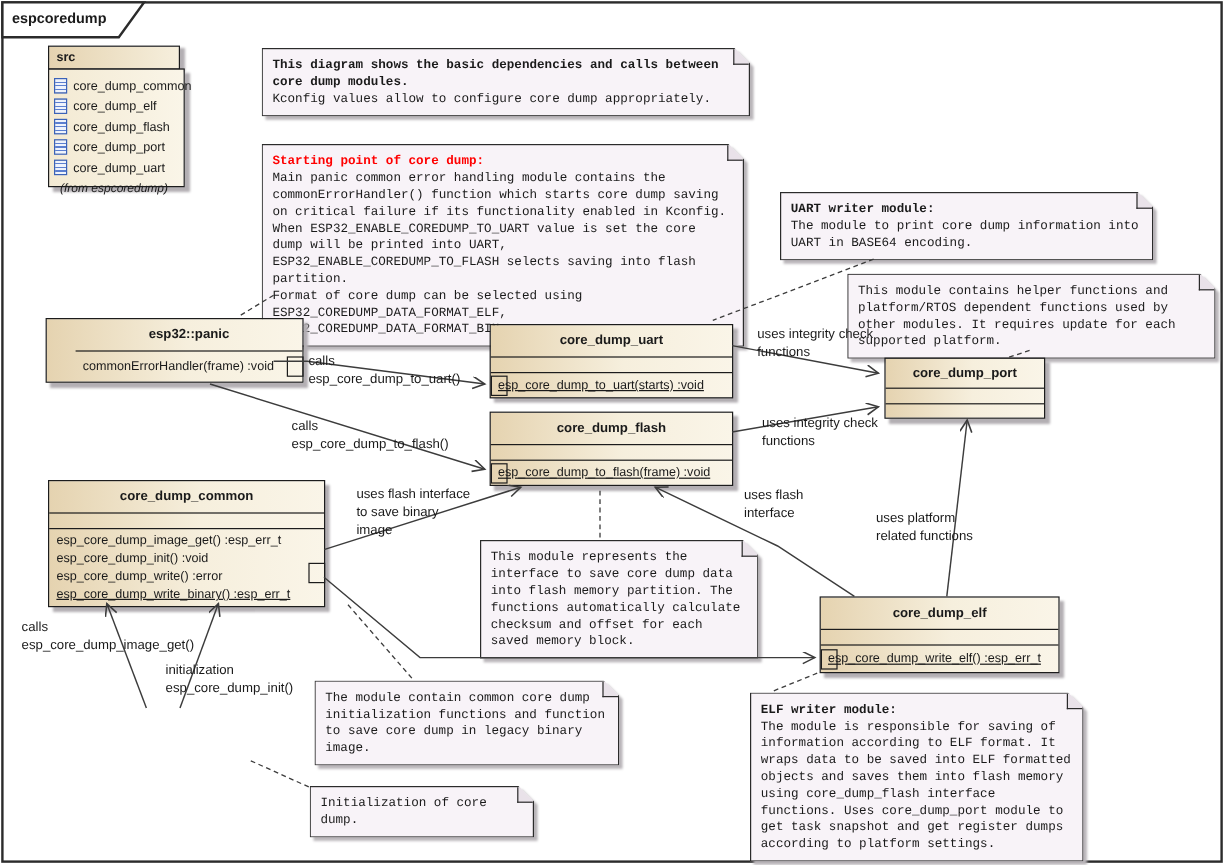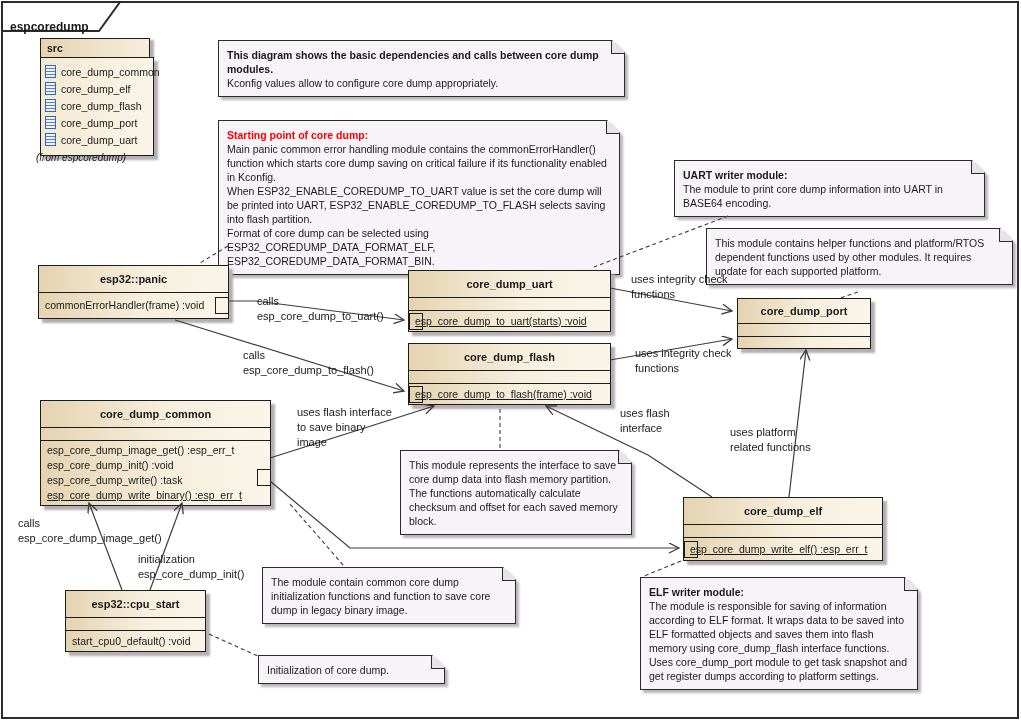--- a/index.html
+++ b/index.html
@@ -2,21 +2,21 @@
 <html><head>
 <meta charset="utf-8">
 <style>
   html,body{margin:0;padding:0;background:#fff;}
   #canvas{
     position:relative;width:1021px;height:721px;background:#ffffff;overflow:hidden;
     font-family:"Liberation Sans","DejaVu Sans",sans-serif;color:#1a1a1a;
   }
   
   .frame-border{position:absolute;left:1px;top:1px;right:2px;bottom:2px;border:2px solid #2b2b2b;}
-  .frame-tab-label{position:absolute;left:10px;top:20px;font-size:12px;font-weight:bold;z-index:7;text-align:center;}
+  .frame-tab-label{position:absolute;left:10px;top:8px;font-size:12px;font-weight:bold;z-index:7;text-align:center;}
   
   .uml-class{
     position:absolute;border:1px solid #1c1c1c;
     background:linear-gradient(to right,#e5d3b0 0%,#f6efdd 55%,#faf5e8 100%);
     box-shadow:4px 4px 2px #b3afb3;z-index:2;
   }
   .cls-name{height:26px;line-height:26px;text-align:center;font-weight:bold;font-size:11px;}
   .cls-attrs{height:12px;border-top:1px solid #1c1c1c;}
   .cls-ops{border-top:1px solid #1c1c1c;padding:2px 0 2px 0;}
   .method{font-size:10.5px;line-height:15px;padding-left:6px;white-space:nowrap;}
@@ -25,26 +25,26 @@
   
   .pkg-tab{position:absolute;border:1px solid #1c1c1c;
     background:linear-gradient(to right,#e5d3b0,#f6efdd);box-shadow:4px 2px 2px #b3afb3;z-index:2;
     font-size:10.5px;font-weight:bold;padding-left:6px;line-height:18px;}
   .pkg-body{position:absolute;border:1px solid #1c1c1c;
     background:linear-gradient(to right,#f3ead3,#faf5e8);box-shadow:4px 4px 2px #b3afb3;z-index:2;
     padding:5px 0 4px 4px;}
   .pkg-item{display:flex;align-items:center;height:17px;font-size:10.5px;}
   .file-icon{width:11px;height:13px;margin-right:5px;border:1px solid #3a62b8;background:
     repeating-linear-gradient(to bottom,#eef3fc 0 2px,#5b7fd0 2px 3px);box-sizing:border-box;flex:0 0 auto;}
-  .from-label{position:absolute;font-size:10px;font-style:italic;z-index:2;}
+  .from-label{position:absolute;font-size:10px;font-style:italic;text-align:center;z-index:2;}
   
   .note-wrap{position:absolute;filter:drop-shadow(3px 3px 1px #b9b5b9);z-index:2;}
   .note{position:relative;width:100%;height:100%;box-sizing:border-box;
     background:#f8f3f8;border:1px solid #2b2b2b;padding:7px 8px 6px 8px;
-    clip-path:polygon(0 0,calc(100% - 13px) 0,100% 13px,100% 100%,0 100%);}
+    clip-path:polygon(0 0,calc(100% - 13px) 0,100% 13px,100% 100%,0 100%);font-family:Liberation Mono, monospace;}
   .note-fold{position:absolute;top:0;right:0;width:13px;height:13px;background:#e9e2e9;
     border-left:1px solid #2b2b2b;border-bottom:1px solid #2b2b2b;box-sizing:border-box;}
   .note-title{font-size:10.5px;font-weight:bold;line-height:14px;}
   .note-title.red{color:#ff0000;}
   .note-body{font-size:10.5px;line-height:14px;white-space:pre-line;}
   
   .edge-label{position:absolute;font-size:11px;line-height:15px;white-space:pre-line;z-index:6;}
   
   #wires{position:absolute;left:0;top:0;z-index:5;pointer-events:none;}
 </style>
@@ -92,21 +92,21 @@
   <div class="note-wrap" style="left:218px;top:120px;width:402px;min-height:122px;">
     <div class="note">
         <div class="note-fold"></div>
       <div class="note-title red">Starting point of core dump:</div>
       <div class="note-body">Main panic  common error handling module contains the commonErrorHandler() function which starts core dump saving on critical failure if its functionality enabled in Kconfig.
 When ESP32_ENABLE_COREDUMP_TO_UART value is set the core dump will be printed into UART, ESP32_ENABLE_COREDUMP_TO_FLASH selects saving into flash partition.
 Format of core dump can be selected using ESP32_COREDUMP_DATA_FORMAT_ELF, ESP32_COREDUMP_DATA_FORMAT_BIN.</div>
     </div>
   </div>
 
-  <div class="note-wrap" style="left:650px;top:160px;width:311px;min-height:54px;margin-left:24px;">
+  <div class="note-wrap" style="left:650px;top:160px;width:311px;min-height:54px;">
     <div class="note">
         <div class="note-fold"></div>
       <div class="note-title">UART writer module:</div>
       <div class="note-body">The module to print core dump information into UART in BASE64 encoding.</div>
     </div>
   </div>
 
   <div class="note-wrap" style="left:706px;top:228px;width:307px;min-height:64px;">
     <div class="note">
         <div class="note-fold"></div>
@@ -128,29 +128,29 @@
     </div>
   </div>
 
   <div class="note-wrap" style="left:262px;top:567px;width:254px;min-height:64px;">
     <div class="note">
         <div class="note-fold"></div>
       <div class="note-body">The module contain common core dump initialization functions and function to save core dump in legacy binary image.</div>
     </div>
   </div>
 
-  <div class="note-wrap" style="left:640px;top:577px;width:278px;min-height:120px;">
+  <div class="note-wrap" style="left:625px;top:577px;width:278px;min-height:120px;">
     <div class="note">
         <div class="note-fold"></div>
       <div class="note-title">ELF writer module:</div>
       <div class="note-body">The module is responsible for saving of information according to ELF format. It wraps data to be saved into ELF formatted objects and saves them into flash memory using core_dump_flash interface functions. Uses core_dump_port module to get task snapshot and get register dumps according to platform settings.</div>
     </div>
   </div>
 
-  <div class="uml-class" style="left:38px;top:265px;width:189px;">
+  <div class="uml-class" style="left:38px;top:265px;width:189px;padding-left:24px;">
     <div class="cls-name">esp32::panic</div>
     <div class="cls-ops" style="padding:5px 0 5px 0;">
       <div class="method">commonErrorHandler(frame)  :void</div>
     </div>
     <span class="anchor" style="left:calc(100% - 13px);top:31px;"></span>
   </div>
 
   <div class="uml-class" style="left:408px;top:270px;width:201px;">
     <div class="cls-name">core_dump_uart</div>
     <div class="cls-attrs"></div>
@@ -174,42 +174,35 @@
     <div class="cls-attrs"></div>
     <div class="cls-ops" style="height:11px;padding:0;"></div>
   </div>
 
   <div class="uml-class" style="left:40px;top:400px;width:229px;">
     <div class="cls-name">core_dump_common</div>
     <div class="cls-attrs"></div>
     <div class="cls-ops">
       <div class="method">esp_core_dump_image_get()  :esp_err_t</div>
       <div class="method">esp_core_dump_init()  :void</div>
-      <div class="method">esp_core_dump_write()  :task</div>
+      <div class="method">esp_core_dump_write()  :error</div>
       <div class="method u">esp_core_dump_write_binary()  :esp_err_t</div>
     </div>
     <span class="anchor" style="left:calc(100% - 13px);top:68px;"></span>
   </div>
 
   <div class="uml-class" style="left:683px;top:497px;width:198px;">
     <div class="cls-name">core_dump_elf</div>
     <div class="cls-attrs"></div>
     <div class="cls-ops" style="padding:4px 0 3px 0;">
       <div class="method u">esp_core_dump_write_elf()  :esp_err_t</div>
     </div>
     <span class="anchor" style="left:0;top:43px;"></span>
   </div>
 
-  <div class="uml-class" style="left:65px;top:590px;width:139px;">
-    <div class="cls-name">esp32::cpu_start</div>
-    <div class="cls-attrs"></div>
-    <div class="cls-ops" style="padding:3px 0 2px 0;">
-      <div class="method">start_cpu0_default()  :void</div>
-    </div>
-  </div>
 
   <div class="edge-label" style="left:257px;top:294px;">calls
 esp_core_dump_to_uart()</div>
   <div class="edge-label" style="left:243px;top:348px;">calls
 esp_core_dump_to_flash()</div>
   <div class="edge-label" style="left:631px;top:272px;">uses integrity check
 functions</div>
   <div class="edge-label" style="left:635px;top:346px;">uses integrity check
 functions</div>
   <div class="edge-label" style="left:297px;top:405px;">uses flash interface

